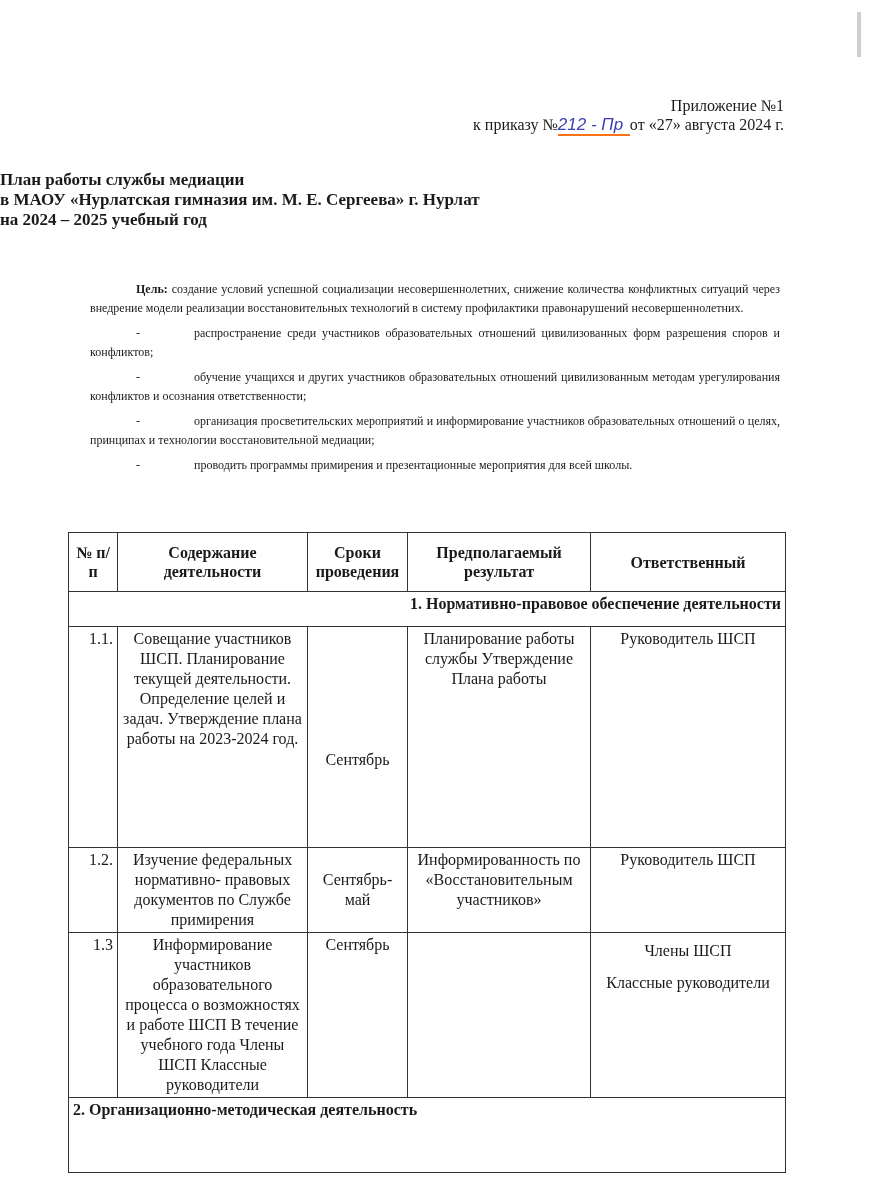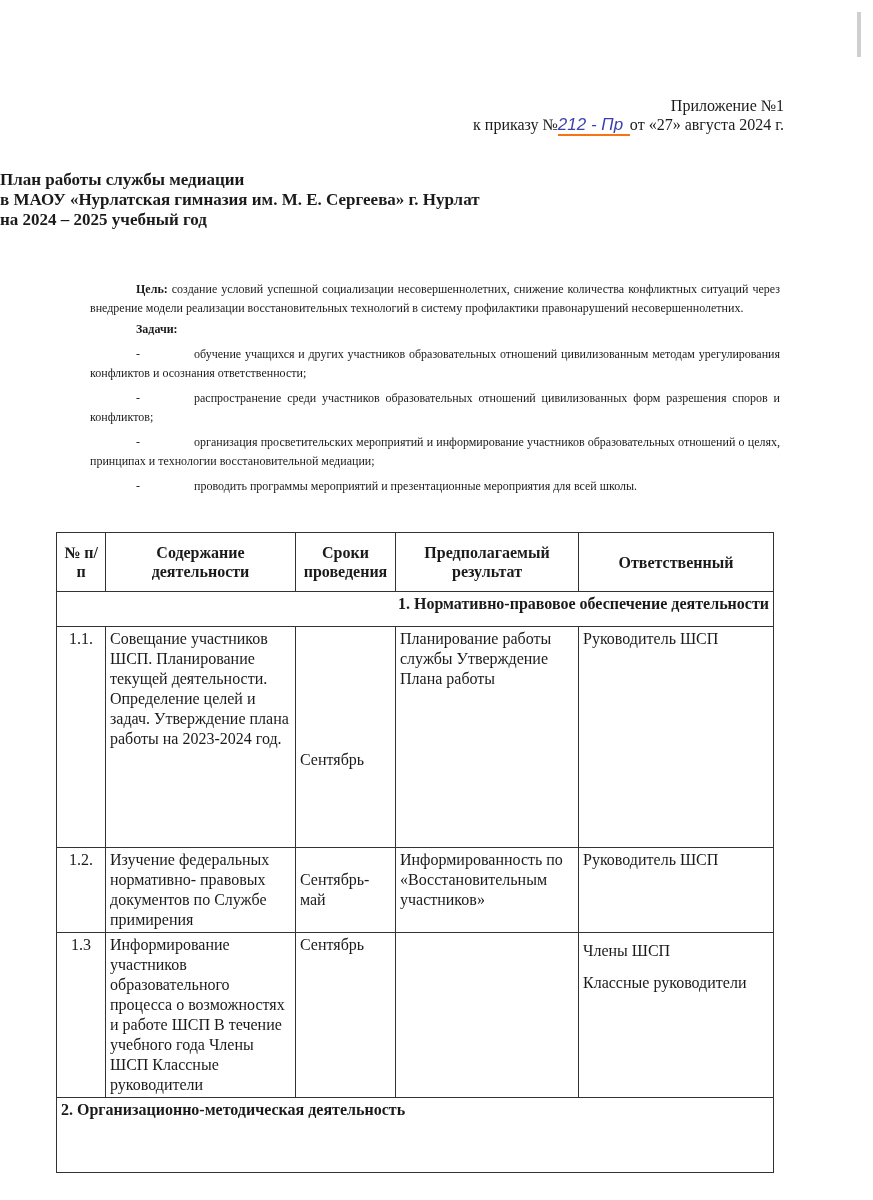--- a/index.html
+++ b/index.html
@@ -12,30 +12,30 @@
     .appendix .sig { font-family: "Liberation Sans", sans-serif; font-style: italic; color: #3b3fb0; display: inline-block; width: 72px; border-bottom: 2px solid #f97316; text-align: left; font-size: 17px; }
     .title { position: absolute; left: 0; width: 873px; top: 170px; text-align: left; font-weight: bold; font-size: 17px; line-height: 20px; }
     .body-text { position: absolute; left: 90px; width: 690px; top: 280px; font-size: 12px; line-height: 19px; text-align: justify; }
     .body-text p { margin: 0; }
     .indent { text-indent: 46px; }
     .goal-label, .tasks-label { font-weight: bold; }
     .tasks-label-line { padding-left: 46px; margin-top: 2px !important; }
     .task { margin-top: 6px !important; text-indent: 46px; }
     .task .dash { display: inline-block; width: 58px; text-indent: 0; }
     table.plan {
-      position: absolute; left: 56px; top: 532px; width: 717px; border-collapse: collapse; table-layout: fixed;
+      position: absolute; left: 68px; top: 532px; width: 717px; border-collapse: collapse; table-layout: fixed;
       font-size: 16px; line-height: 20px;
     }
     table.plan td, table.plan th { border: 1px solid #333; vertical-align: top; padding: 2px 4px; }
     table.plan th { font-weight: bold; text-align: center; vertical-align: middle; height: 54px; line-height: 19px; }
     .section-row td { font-weight: bold; height: 30px; vertical-align: middle; margin-left: 32px; }
     .section-1 td { text-align: right; padding-right: 10px; }
     .section-2 td { height: 70px; vertical-align: top; padding-top: 4px; }
-    .c-num { text-align: center; }
-    .c-center { text-align: left; margin-top: 11px; }
+    .c-num { text-align: right; }
+    .c-center { text-align: center; margin-top: 11px; }
     .row-1 td { height: 170px; }
     .row-2 td { height: 80px; }
     .row-3 td { height: 138px; }
     .mid { vertical-align: middle !important; }
     .gap { display: block; height: 12px; }
   </style>
 </head>
 <body>
 
 <div class="scan-edge"></div>
@@ -48,25 +48,24 @@
 </div>
 
 <div class="title">
   <div>План работы службы медиации</div>
   <div>в МАОУ «Нурлатская гимназия им. М. Е. Сергеева»  г. Нурлат</div>
   <div>на 2024 – 2025 учебный год</div>
 </div>
 
 <div class="body-text">
   <p class="indent"><span class="goal-label">Цель:</span><span> создание условий успешной социализации несовершеннолетних, снижение количества конфликтных ситуаций через внедрение модели реализации восстановительных технологий в систему профилактики правонарушений несовершеннолетних.</span></p>
-  <p class="tasks-label-line"><span class="tasks-label">Задачи:</span></p>
+  <p class="task"><span class="dash">-</span><span>распространение среди участников образовательных отношений цивилизованных форм разрешения споров и конфликтов;</span></p>
   <p class="task"><span class="dash">-</span><span>обучение учащихся и других участников образовательных отношений цивилизованным методам урегулирования конфликтов и осознания ответственности;</span></p>
-  <p class="task"><span class="dash">-</span><span>распространение среди участников образовательных отношений цивилизованных форм разрешения споров и конфликтов;</span></p>
   <p class="task"><span class="dash">-</span><span>организация просветительских мероприятий и информирование участников образовательных отношений о целях, принципах и технологии восстановительной медиации;</span></p>
-  <p class="task"><span class="dash">-</span><span>проводить программы мероприятий и презентационные мероприятия для всей школы.</span></p>
+  <p class="task"><span class="dash">-</span><span>проводить программы примирения и презентационные мероприятия для всей школы.</span></p>
 </div>
 
 <table class="plan">
   <colgroup>
     <col style="width:49px">
       <col style="width:190px">
       <col style="width:100px">
       <col style="width:183px">
       <col style="width:195px">
   </colgroup>

